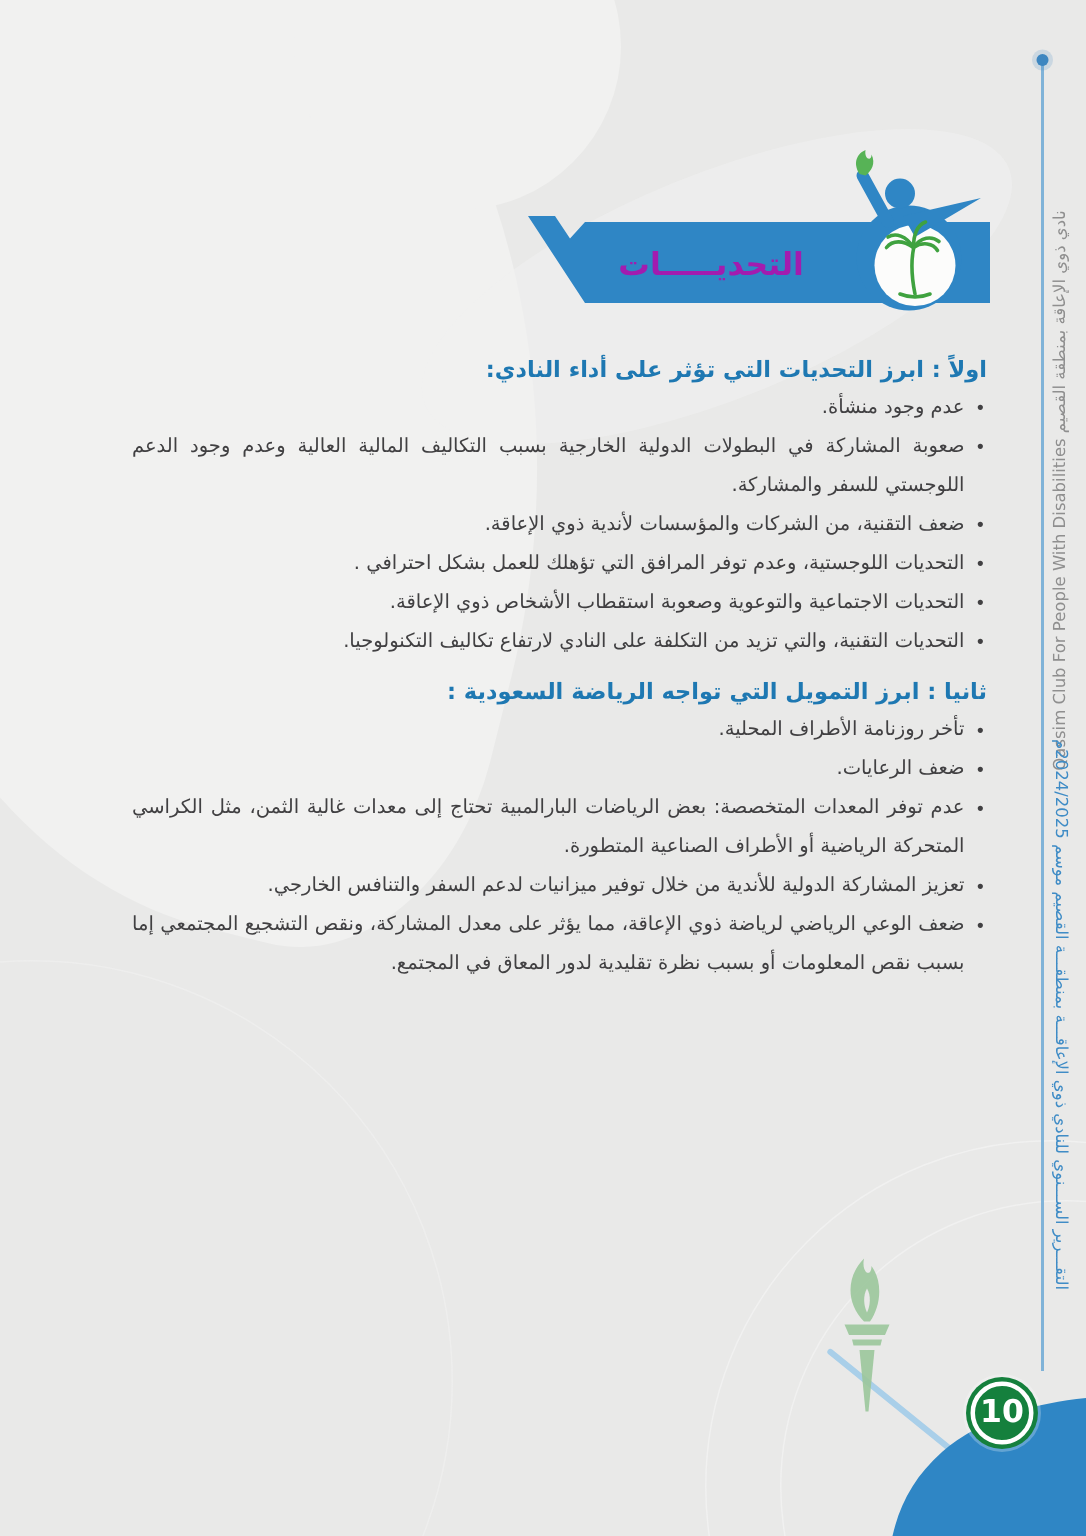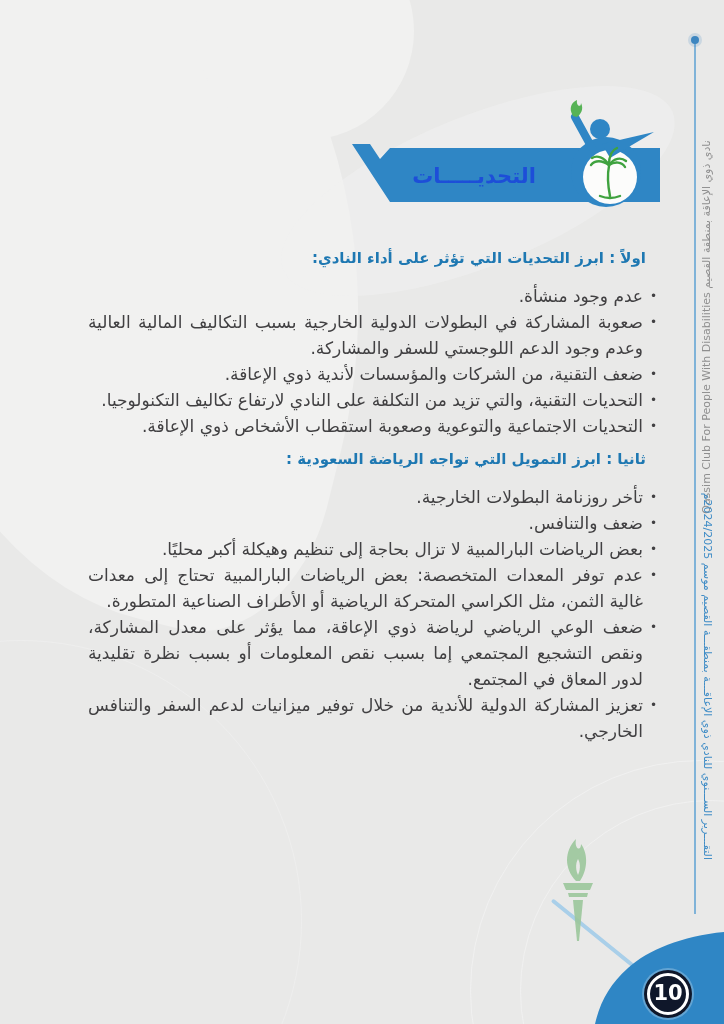--- a/index.html
+++ b/index.html
@@ -12,49 +12,49 @@
   .wm-body{left:-170px;top:-160px;width:560px;height:760px;border-radius:8% 100% 22% 78%/6% 78% 22% 94%;transform:rotate(14deg);}
   .wm-arm{left:268px;top:116px;width:420px;height:150px;border-radius:50%;transform:rotate(-22deg);opacity:.55;}
   .swirl{position:absolute;border:1px solid #f4f4f3;border-radius:50%;opacity:.7;}
   .swirl.s1{left:470px;top:760px;width:460px;height:460px;}
   .swirl.s2{left:520px;top:800px;width:380px;height:380px;}
   .swirl.s3{left:-260px;top:640px;width:560px;height:560px;opacity:.45;}
 
   
   .banner-svg{position:absolute;left:340px;top:128px;width:320px;height:84px;}
   .banner-title{position:absolute;left:358px;top:158px;width:232px;height:36px;line-height:36px;
-    text-align:center;color:#1d4ed8;font-size:21px;font-weight:bold;direction:rtl;letter-spacing:.5px;}
+    text-align:center;color:#a21caf;font-size:21px;font-weight:bold;direction:rtl;letter-spacing:.5px;}
   .logo-svg{position:absolute;left:548px;top:100px;width:118px;height:124px;}
 
   
   .content{position:absolute;right:66px;left:88px;top:233px;direction:rtl;color:#414042;}
-  .content h3{margin:12px;font-size:15px;line-height:26px;font-weight:bold;color:#1e78b2;}
+  .content h3{margin:0;font-size:15px;line-height:26px;font-weight:bold;color:#1e78b2;}
   .content h3.second{margin-top:7px;}
   .content ul{margin:0;padding:0;list-style:none;}
-  .content li{position:relative;padding-right:15px;font-size:17px;line-height:26px;
+  .content li{position:relative;padding-right:15px;font-size:13px;line-height:26px;
     text-align:justify;text-align-last:right;}
   .content li::before{content:"•";position:absolute;right:1px;top:0;font-size:12px;color:#414042;}
 
   
   .side-line{position:absolute;left:694px;top:42px;width:2px;height:872px;background:#80b3d8;}
   .side-dot{position:absolute;left:691px;top:36px;width:8px;height:8px;border-radius:50%;
     background:#3d86c0;box-shadow:0 0 0 3px rgba(61,134,192,.18);}
   .vtext{position:absolute;white-space:nowrap;direction:rtl;text-align:center;font-size:11px;}
   .vtext-club{left:487px;top:319px;width:440px;height:16px;line-height:16px;color:#8f8f8f;
     transform:rotate(-90deg);}
   .vtext-report{left:549px;top:694px;width:316px;height:16px;line-height:16px;color:#3f8cc6;
     transform:rotate(90deg);}
 
   
   .ribbon{position:absolute;left:552px;top:898px;width:112px;height:4px;background:#a9cfe9;
     transform:rotate(39deg);transform-origin:left center;border-radius:2px;}
   .torch-svg{position:absolute;left:543px;top:837px;width:72px;height:106px;opacity:.9;}
   .wave-svg{position:absolute;left:0;top:824px;width:724px;height:200px;}
-  .page-badge{position:absolute;left:644px;top:970px;width:48px;height:48px;border-radius:50%;
-    background:#0f172a;box-shadow:0 0 0 2px rgba(255,255,255,.25);}
+  .page-badge{position:absolute;left:644px;top:918px;width:48px;height:48px;border-radius:50%;
+    background:#15803d;box-shadow:0 0 0 2px rgba(255,255,255,.25);}
   .page-badge .ring{position:absolute;left:3px;top:3px;right:3px;bottom:3px;border:3px solid #ffffff;
     border-radius:50%;}
   .page-badge .num{position:absolute;left:0;top:0;width:100%;height:100%;line-height:47px;
     text-align:center;color:#ffffff;font-size:21px;font-weight:bold;}
 </style>
 </head>
 <body>
 
 <div id="page">
 
@@ -89,31 +89,31 @@
       <path d="M 52 96 Q 62 100 72 96"></path>
     </g>
   </svg>
 
   <div class="content">
     <h3>اولاً : ابرز التحديات التي تؤثر على أداء النادي:</h3>
     <ul>
       <li>عدم وجود منشأة.</li>
       <li>صعوبة المشاركة في البطولات الدولية الخارجية بسبب التكاليف المالية العالية وعدم وجود الدعم اللوجستي للسفر والمشاركة.</li>
       <li>ضعف التقنية، من الشركات والمؤسسات لأندية ذوي الإعاقة.</li>
+      <li>التحديات اللوجستية، وعدم توفر المرافق التي تؤهلك للعمل بشكل احترافي .</li>
+      <li>التحديات الاجتماعية والتوعوية وصعوبة استقطاب الأشخاص ذوي الإعاقة.</li>
       <li>التحديات التقنية، والتي تزيد من التكلفة على النادي لارتفاع تكاليف التكنولوجيا.</li>
-      <li>التحديات الاجتماعية والتوعوية وصعوبة استقطاب الأشخاص ذوي الإعاقة.</li>
     </ul>
     <h3 class="second">ثانيا : ابرز التمويل التي تواجه الرياضة السعودية :</h3>
     <ul>
-      <li>تأخر روزنامة البطولات الخارجية.</li>
-      <li>ضعف والتنافس.</li>
-      <li>بعض الرياضات البارالمبية لا تزال بحاجة إلى تنظيم وهيكلة أكبر محليًا.</li>
+      <li>تأخر روزنامة الأطراف المحلية.</li>
+      <li>ضعف الرعايات.</li>
       <li>عدم توفر المعدات المتخصصة: بعض الرياضات البارالمبية تحتاج إلى معدات غالية الثمن، مثل الكراسي المتحركة الرياضية أو الأطراف الصناعية المتطورة.</li>
+      <li>تعزيز المشاركة الدولية للأندية من خلال توفير ميزانيات لدعم السفر والتنافس الخارجي.</li>
       <li>ضعف الوعي الرياضي لرياضة ذوي الإعاقة، مما يؤثر على معدل المشاركة، ونقص التشجيع المجتمعي إما بسبب نقص المعلومات أو بسبب نظرة تقليدية لدور المعاق في المجتمع.</li>
-      <li>تعزيز المشاركة الدولية للأندية من خلال توفير ميزانيات لدعم السفر والتنافس الخارجي.</li>
     </ul>
   </div>
 
   <div class="side-line"></div>
   <div class="side-dot"></div>
   <div class="vtext vtext-club">نادي ذوي الإعاقة بمنطقة القصيم Qassim Club For People With Disabilities</div>
   <div class="vtext vtext-report">التقـــرير الســـنوي للنادي ذوي الإعاقـــة بمنطقـــة القصيم موسم 2024/2025م</div>
 
   <div class="ribbon"></div>
   <svg class="torch-svg" viewBox="0 0 72 106">

